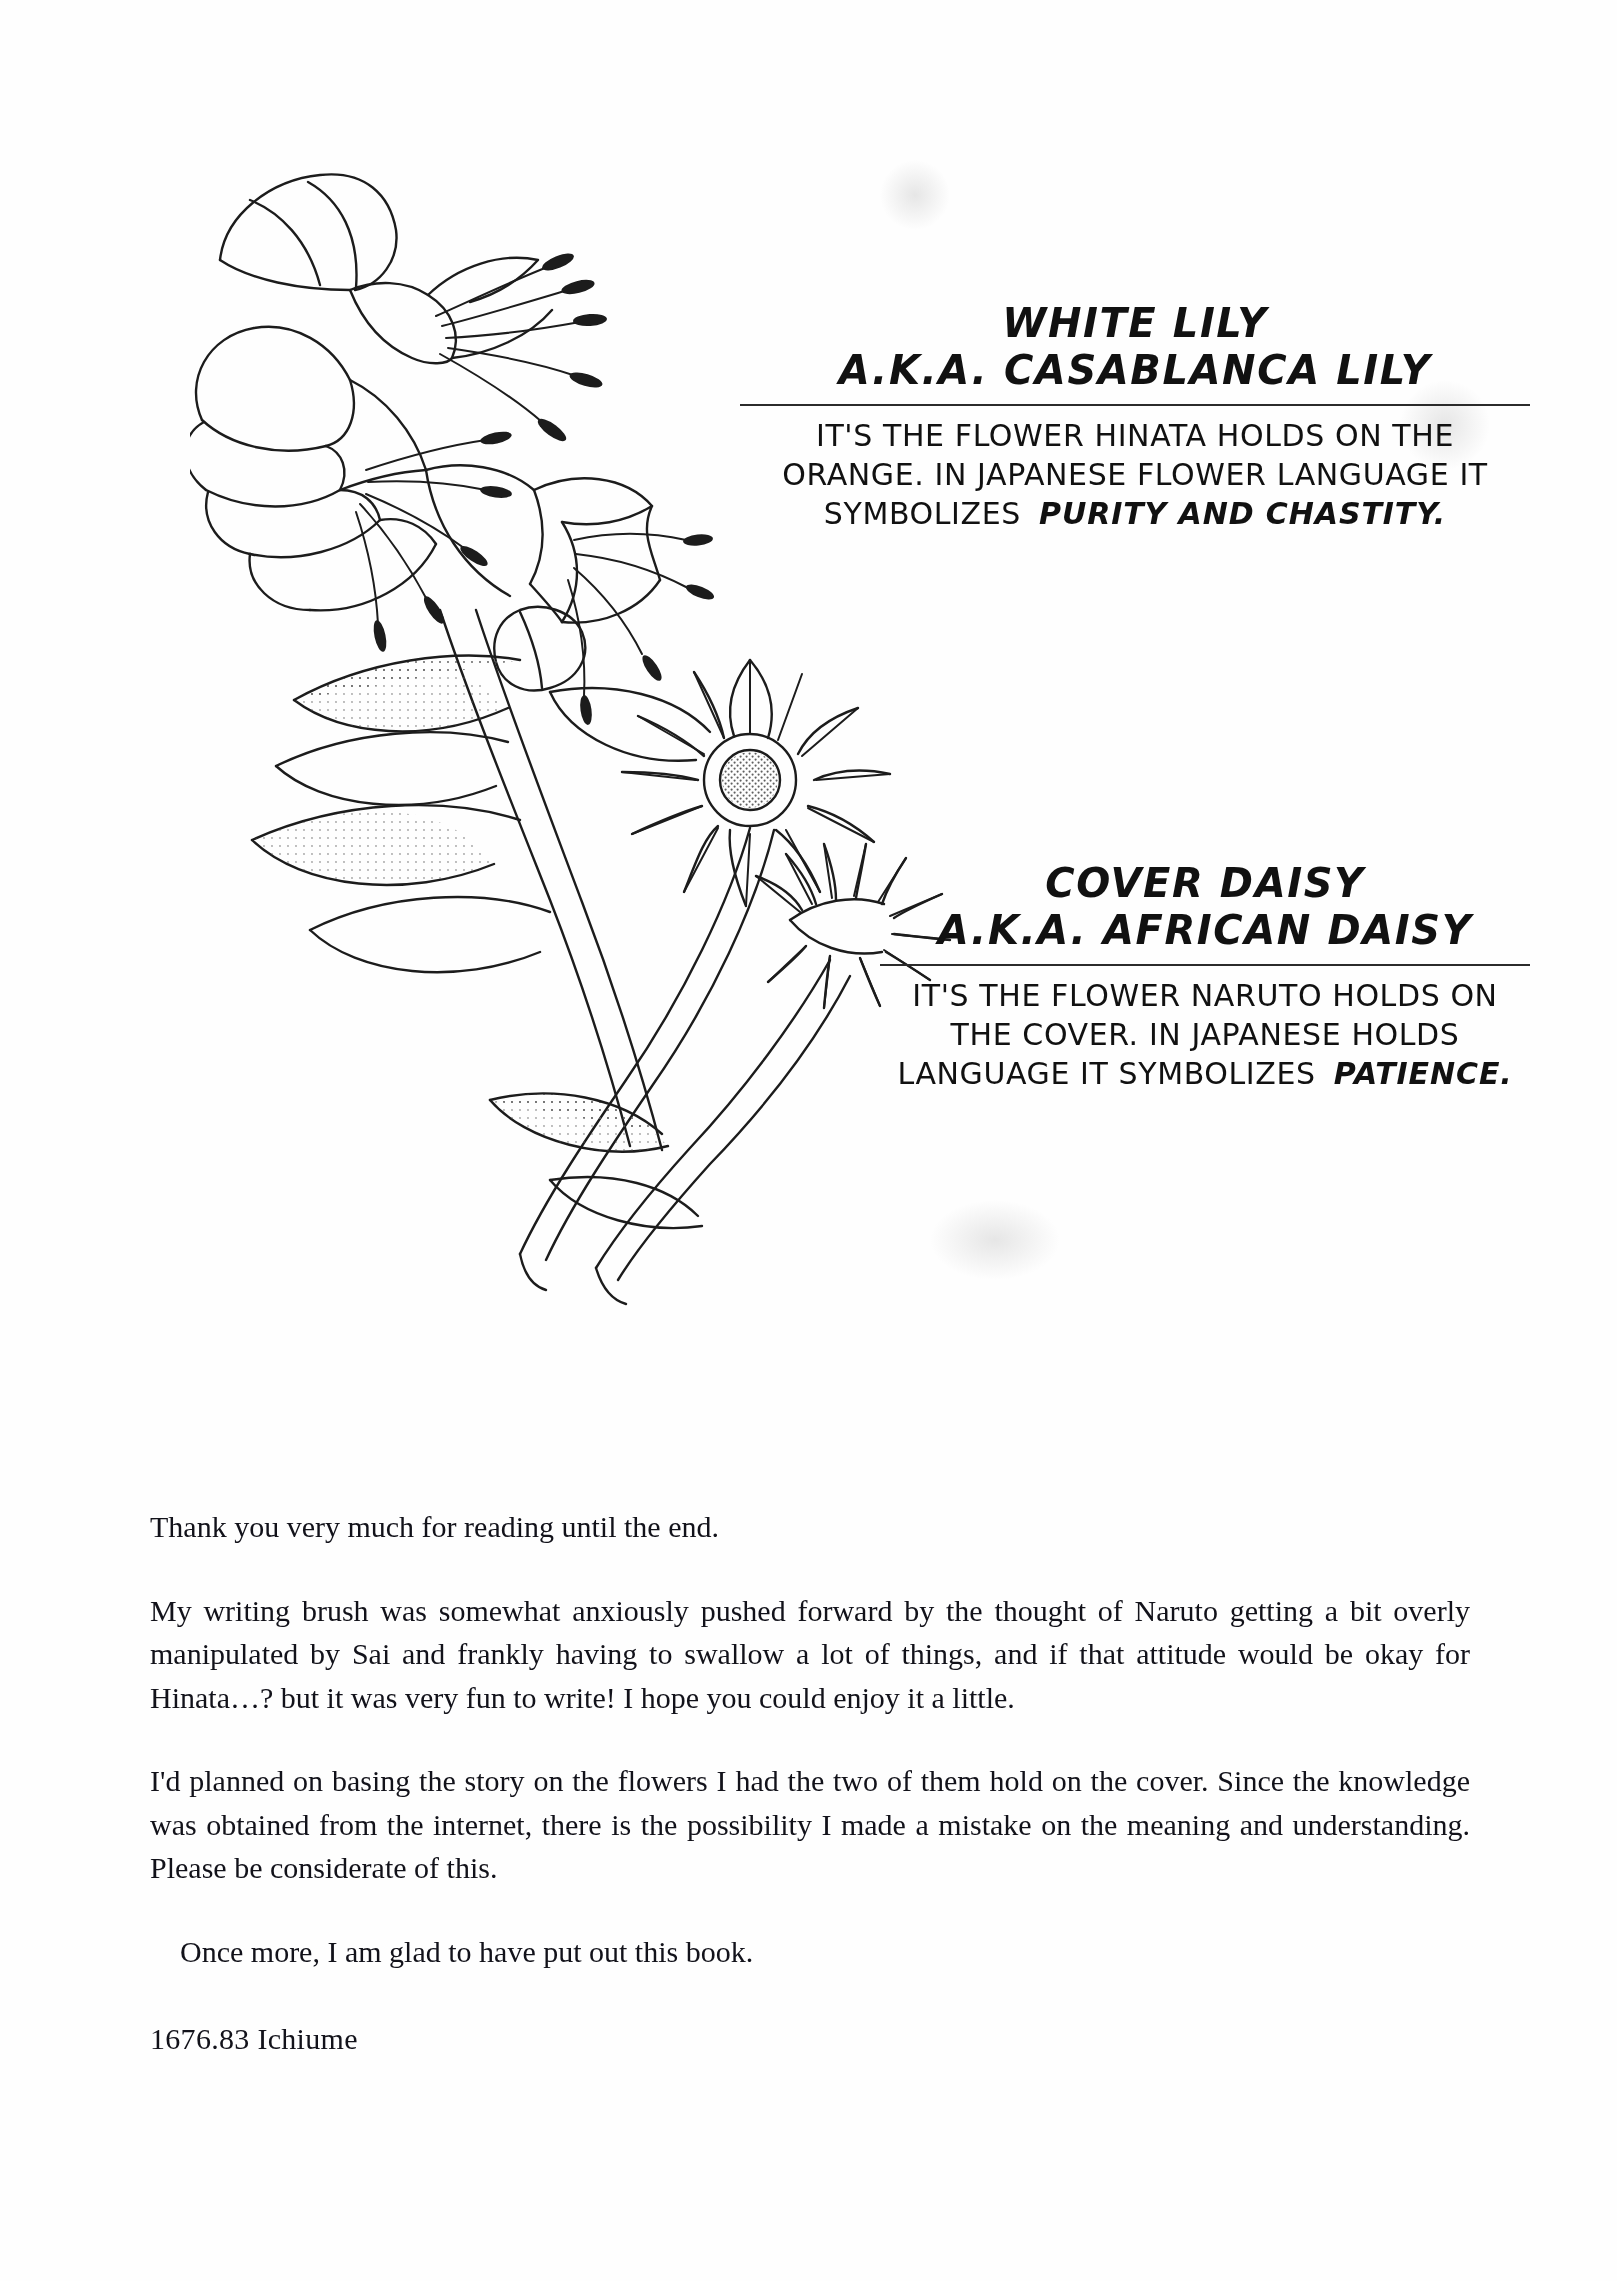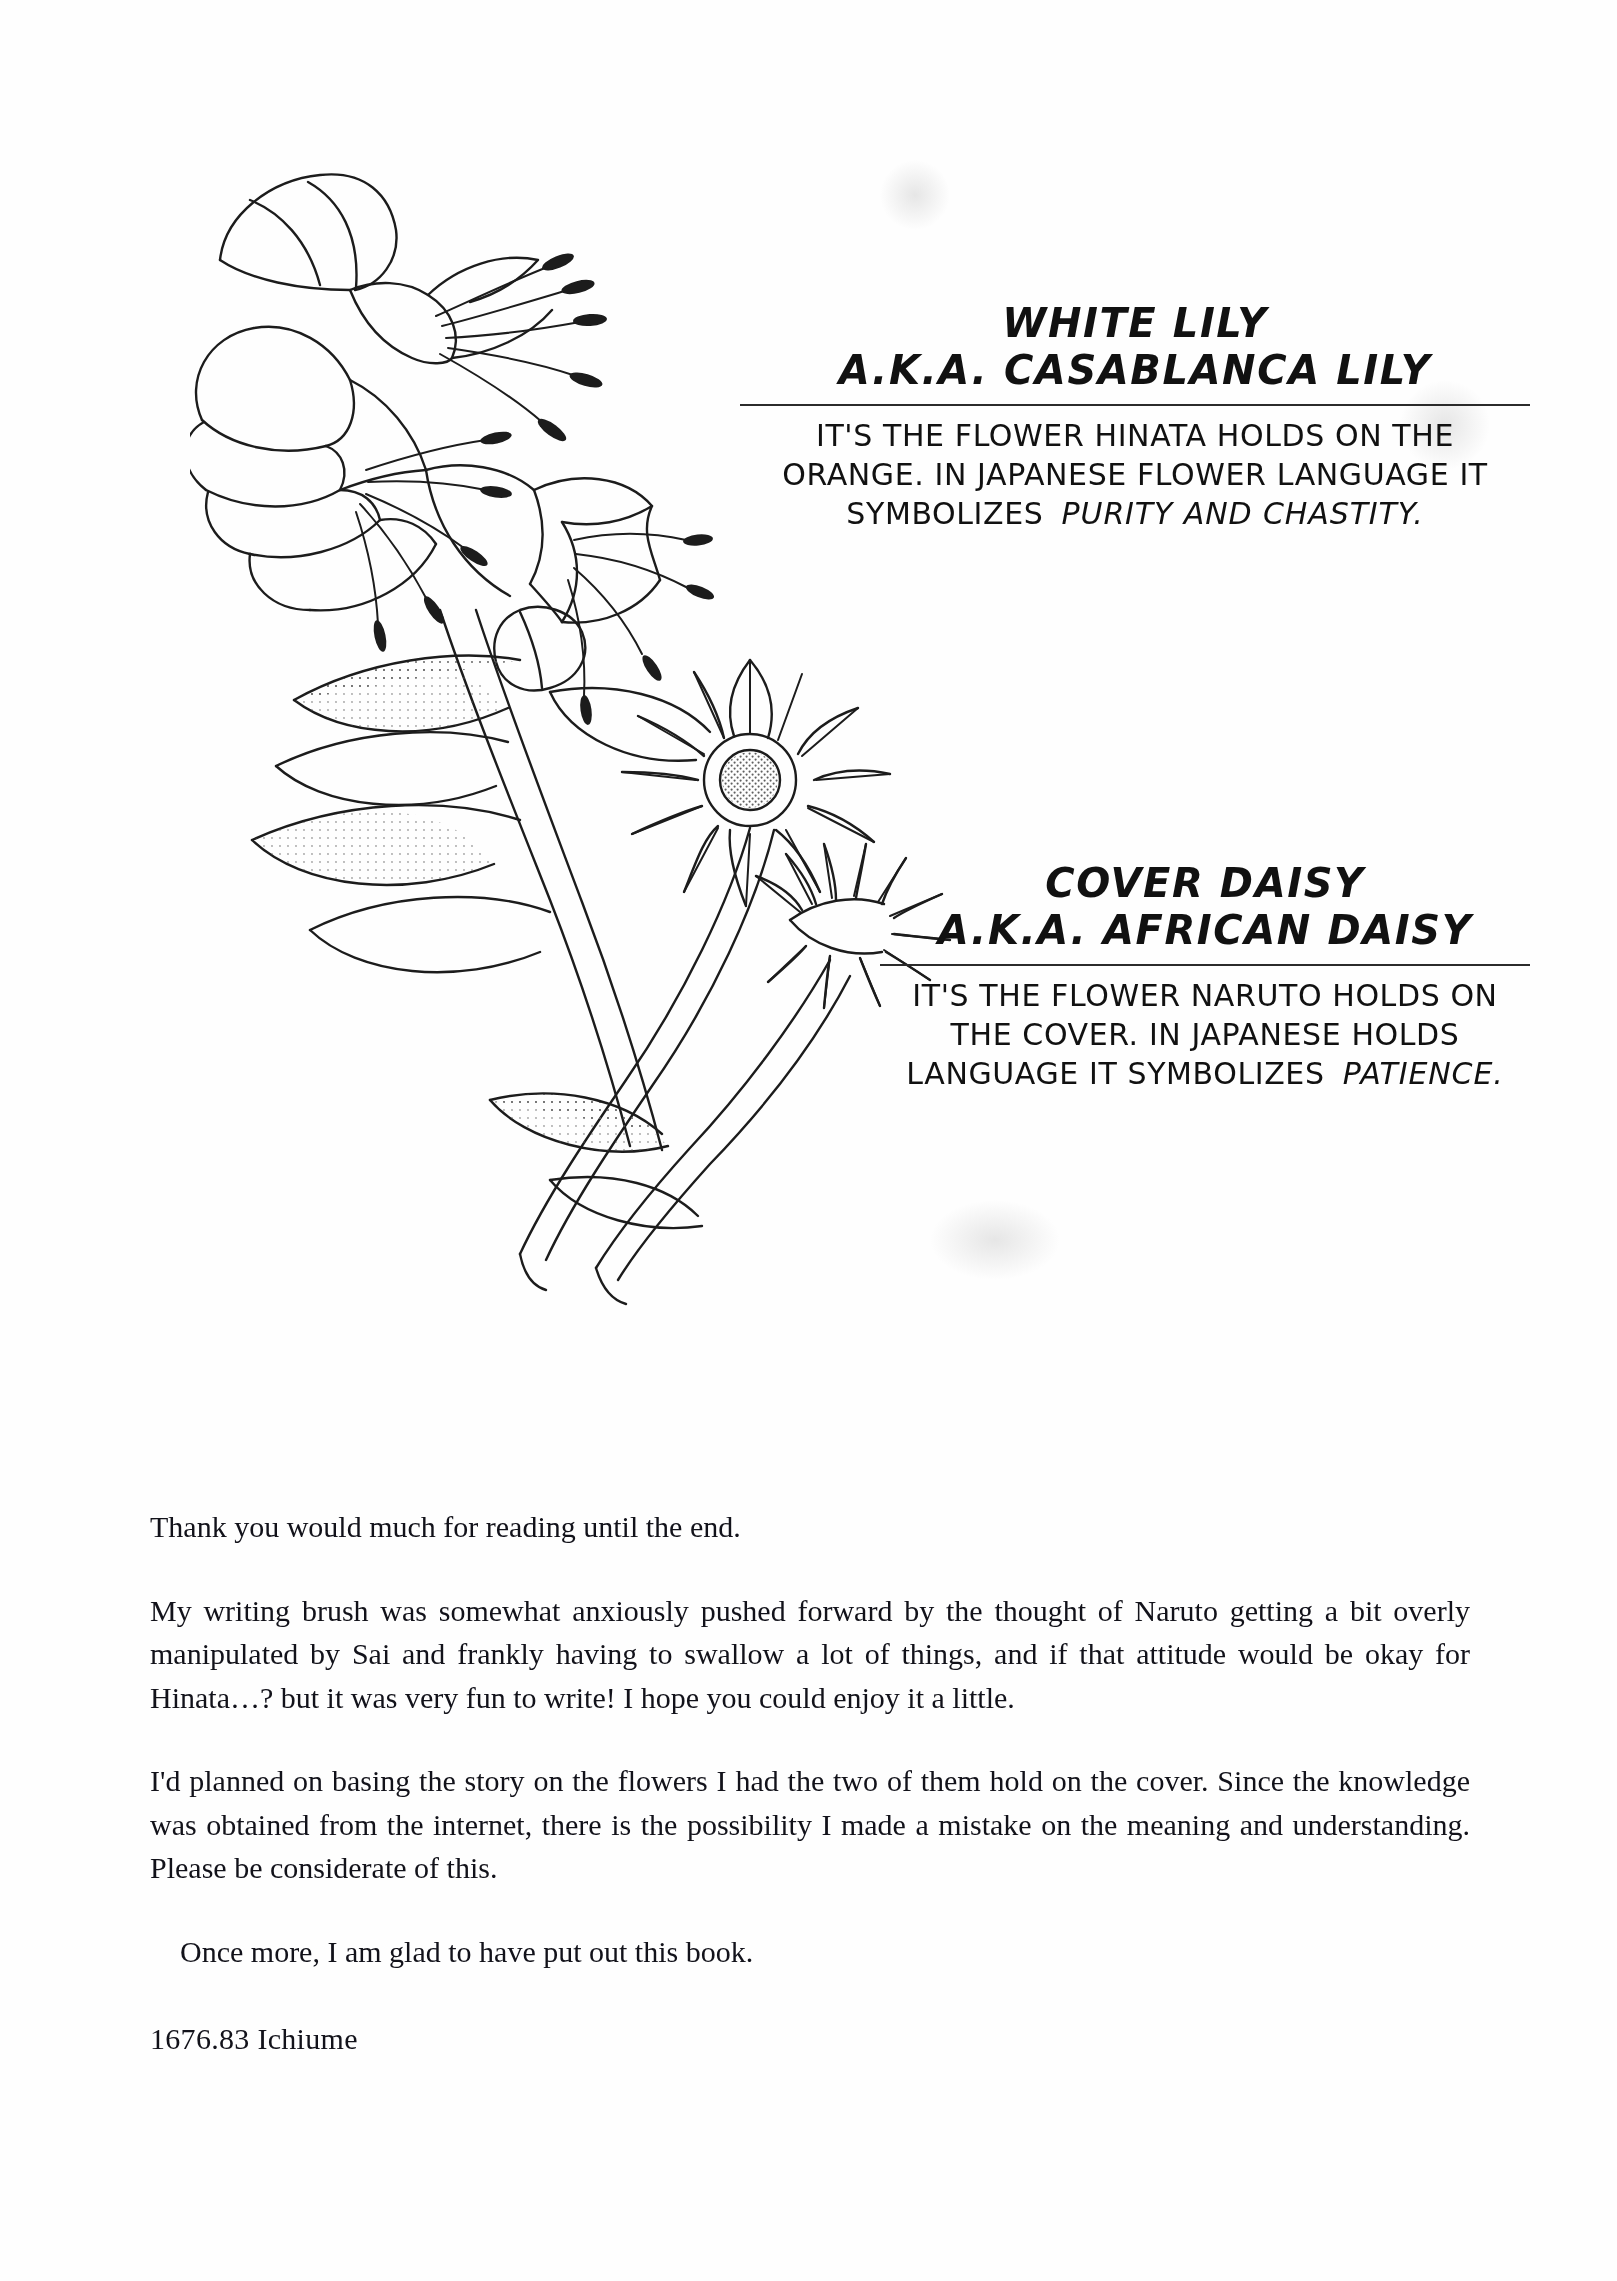--- a/index.html
+++ b/index.html
@@ -73,21 +73,21 @@
   .note-rule.short { width: 100%; }
 
   .note-body {
     font-size: 30px;
     line-height: 1.30;
     letter-spacing: 0.02em;
     color: #111;
   }
   .note-body .emph {
     font-style: italic;
-    font-weight: normal;
+    font-weight: bold;
     letter-spacing: 0.03em;
     margin-left: 8px;
   }
 
   
   .afterword {
     position: absolute;
     left: 150px;
     top: 1505px;
     width: 1320px;
@@ -348,20 +348,20 @@
       <span class="line2">A.K.A. AFRICAN DAISY</span>
     </div>
     <div class="note-rule short"></div>
     <div class="note-body">
       <span>IT'S THE FLOWER NARUTO HOLDS ON THE COVER. IN JAPANESE HOLDS LANGUAGE IT SYMBOLIZES</span>
       <span class="emph">PATIENCE.</span>
     </div>
   </div>
 
   <div class="afterword">
-    <p class="single">Thank you would much for reading until the end.</p>
+    <p class="single">Thank you very much for reading until the end.</p>
     <p>My writing brush was somewhat anxiously pushed forward by the thought of Naruto getting a bit overly manipulated by Sai and frankly having to swallow a lot of things, and if that attitude would be okay for Hinata…? but it was very fun to write! I hope you could enjoy it a little.</p>
     <p>I'd planned on basing the story on the flowers I had the two of them hold on the cover. Since the knowledge was obtained from the internet, there is the possibility I made a mistake on the meaning and understanding. Please be considerate of this.</p>
     <p class="single last-line">Once more, I am glad to have put out this book.</p>
     <p class="signature">1676.83 Ichiume</p>
   </div>
 
 </div>
 
 </body></html>

